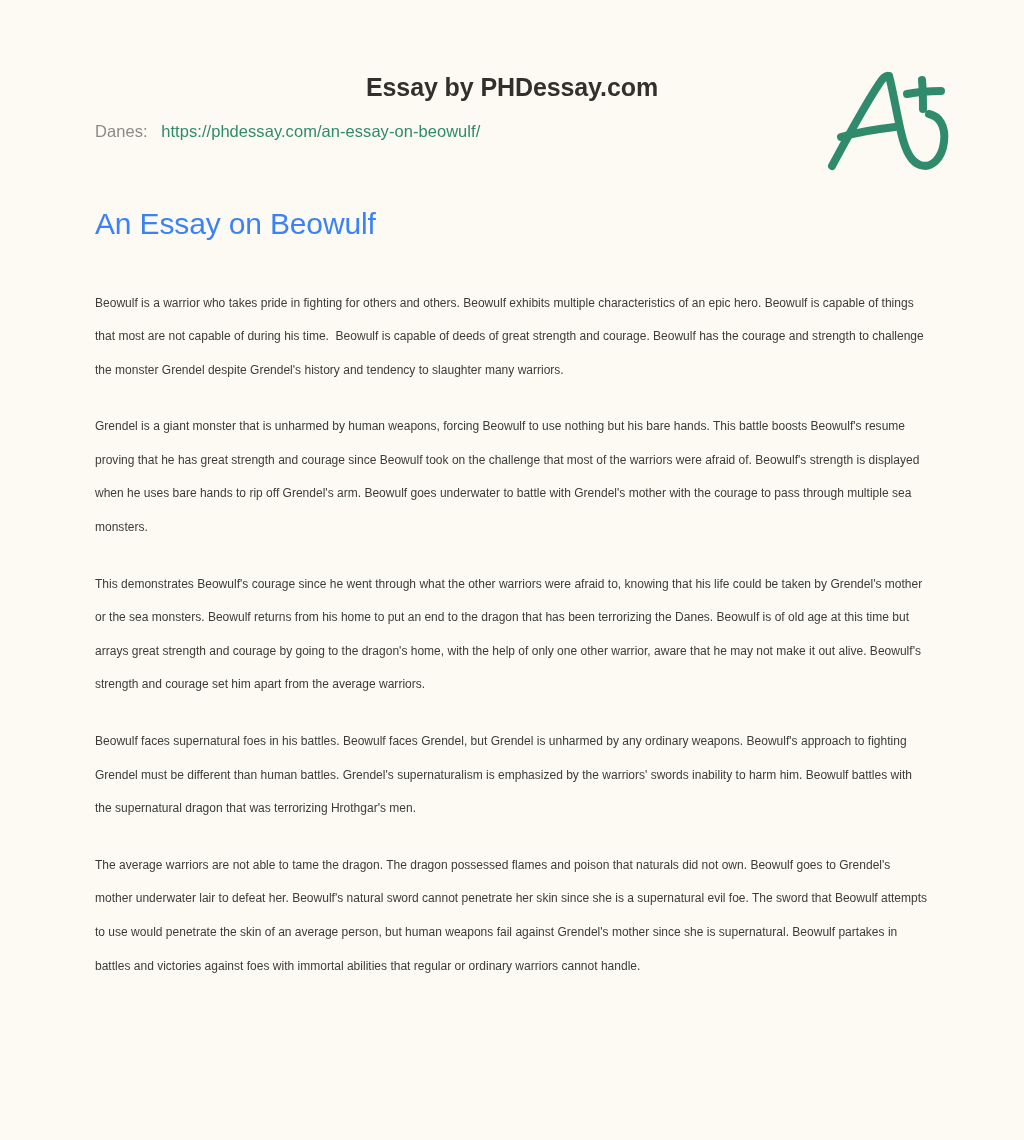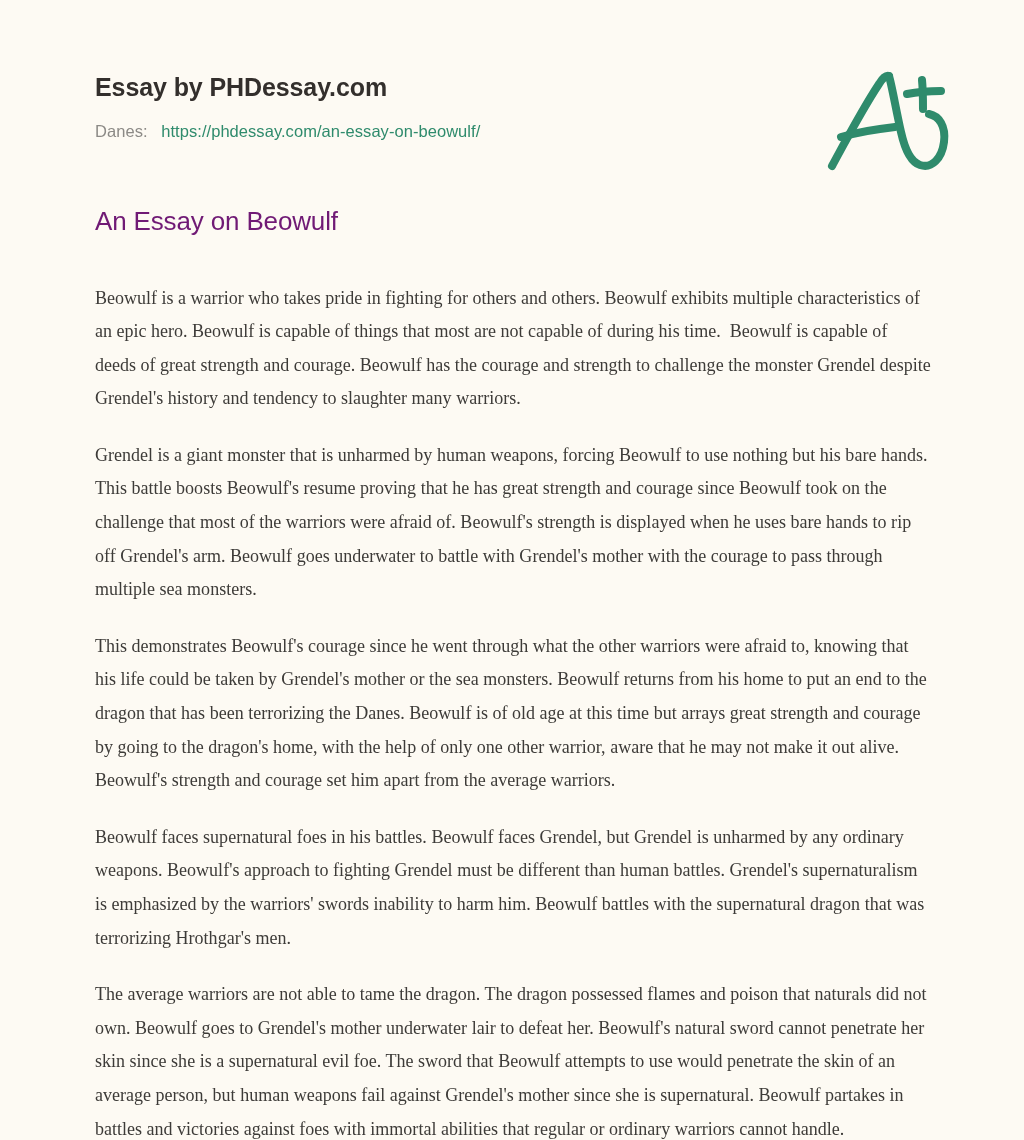--- a/index.html
+++ b/index.html
@@ -34,20 +34,21 @@
     box-sizing: border-box;
   }
 
   .brand-line {
     font-size: 25px;
     font-weight: bold;
     color: #332f2c;
     letter-spacing: -0.1px;
     line-height: 1.2;
     margin: 0;
+    text-align: center;
   }
 
   .source-line {
     margin-top: 19px;
     font-size: 16.5px;
     line-height: 1.3;
     color: #8c8a86;
     letter-spacing: 0.05px;
   }
 
@@ -77,36 +78,35 @@
 
   
   .article {
     position: absolute;
     top: 205px;
     left: 95px;
     width: 836px;
   }
 
   .article-title {
-    font-size: 26px;
+    font-size: 30px;
     font-weight: normal;
-    color: #701a75;
+    color: #3b82f6;
     letter-spacing: -0.15px;
     margin: 0 0 44px 0;
     line-height: 1.25;
   }
 
   .article p {
-    font-size: 18px;
+    font-size: 12px;
     line-height: 33.6px;
     color: #3d3b38;
     margin: 0 0 23px 0;
     letter-spacing: 0.01px;
     white-space: pre-wrap;
-    font-family: Liberation Serif, serif;
   }
 
   .article p:last-child {
     margin-bottom: 0;
   }
 </style>
 </head>
 <body>
 
 <div class="page">

